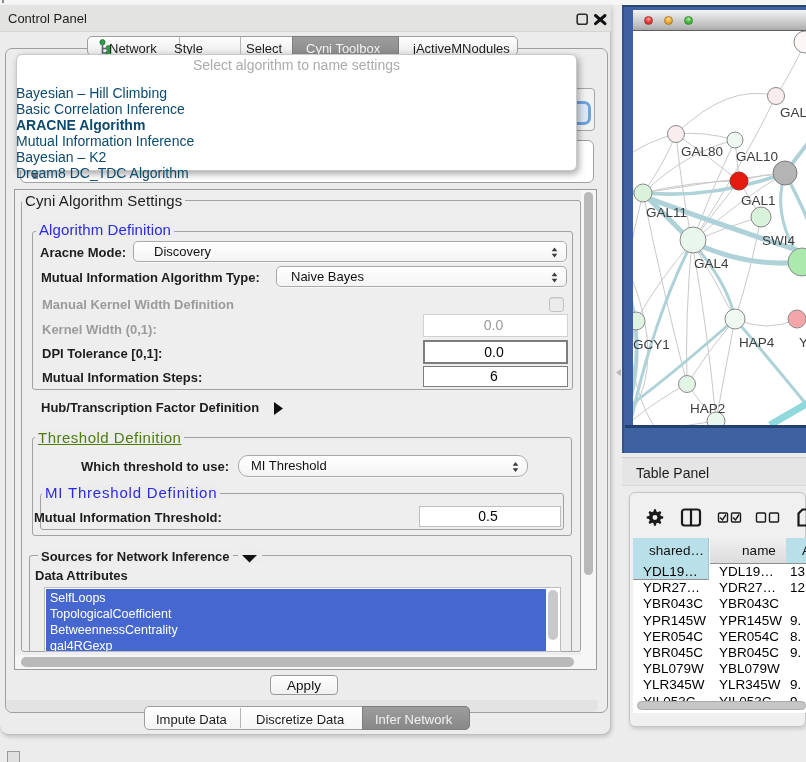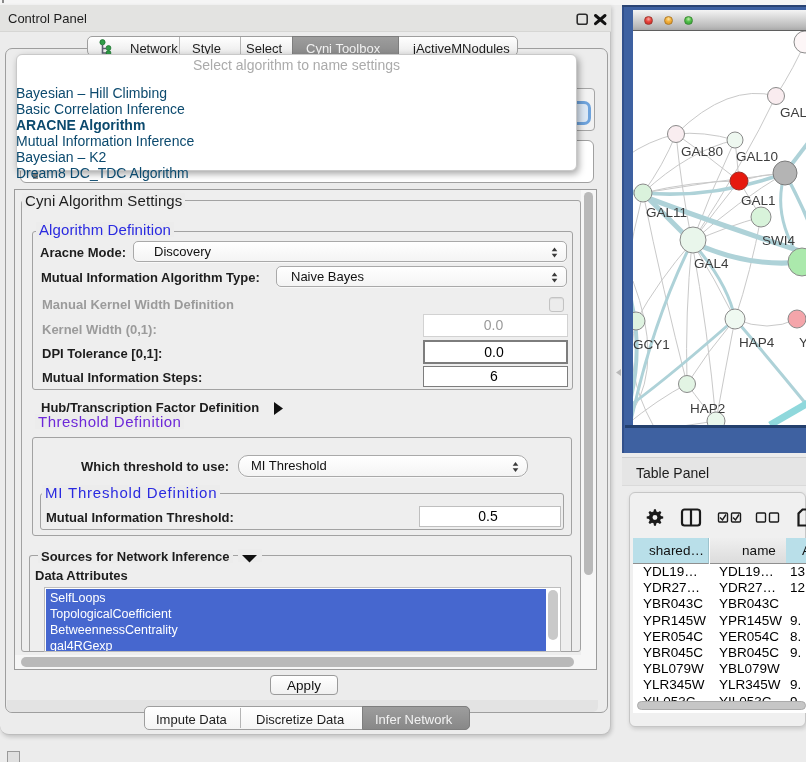--- a/index.html
+++ b/index.html
@@ -36,22 +36,22 @@
 <div class="abs" style="left:87px;top:36px;width:431px;height:20px;background:linear-gradient(#ffffff,#f2f2f2 60%,#e9e9e9);border:1px solid #9e9e9e;border-radius:5px;"></div>
 <div class="abs" style="left:179px;top:37px;width:1px;height:18px;background:#b5b5b5;"></div>
 <div class="abs" style="left:240px;top:37px;width:1px;height:18px;background:#b5b5b5;"></div>
 <div class="abs" style="left:292px;top:36px;width:107px;height:20px;background:linear-gradient(#9d9d9d,#8a8a8a);border:1px solid #7e7e7e;"></div>
 <svg class="abs" style="left:98px;top:39px;" width="14" height="16" viewBox="0 0 14 16">
   <path d="M4.5 6 L4.5 14 L9 14 M4.5 9.5 L8 9.5" stroke="#5c6170" stroke-width="1.6" fill="none"></path>
   <circle cx="4.5" cy="3.2" r="2.6" fill="#2f9e47" stroke="#1d7230" stroke-width="0.8"></circle>
   <circle cx="10.5" cy="9" r="2.4" fill="#2f9e47" stroke="#1d7230" stroke-width="0.8"></circle>
   <circle cx="10.5" cy="14" r="2.4" fill="#2f9e47" stroke="#1d7230" stroke-width="0.8"></circle>
 </svg>
-<div class="abs lbl" style="left:130px;top:41px;text-decoration:underline;">Network</div>
-<div class="abs lbl" style="left:192px;top:41px;text-align:center;">Style</div>
+<div class="abs lbl" style="left:109px;top:41px;text-decoration:underline;">Network</div>
+<div class="abs lbl" style="left:174px;top:41px;text-align:center;">Style</div>
 <div class="abs lbl" style="left:246px;top:41px;">Select</div>
 <div class="abs" style="left:306px;top:41px;font-size:13px;color:#f2f2f2;">Cyni Toolbox</div>
 <div class="abs lbl" style="left:413px;top:41px;">jActiveMNodules</div>
 
 <div class="abs" style="left:300px;top:88px;width:295px;height:43px;border:1px solid #a5a5a5;border-radius:4px;background:#f2f2f2;"></div>
 <div class="abs" style="left:560px;top:101px;width:31px;height:24px;border:3px solid #6ea3dc;border-radius:7px;background:#dce8f5;"></div>
 <div class="abs" style="left:20px;top:140px;width:574px;height:43px;border:1px solid #a0a0a0;border-radius:6px;background:#fff;"></div>
 <div class="abs" style="left:33px;top:173px;width:5px;height:6px;background:#8a8a8a;"></div>
 
 <div class="abs" style="left:14px;top:189px;width:583px;height:481px;border:1px solid #9b9b9b;background:#eeeeee;"></div>
@@ -93,33 +93,33 @@
 
 <div class="abs lbl b" style="left:42px;top:370px;">Mutual Information Steps:</div>
 <div class="field" style="left:423px;top:366px;width:145px;height:21px;border-color:#7d7d7d;color:#000;line-height:19px;padding-right:3px;font-size:14px;">6</div>
 
 <div class="abs lbl b" style="left:41px;top:400px;">Hub/Transcription Factor Definition</div>
 <svg class="abs" style="left:272px;top:401px;" width="12" height="15" viewBox="0 0 12 15">
     <path d="M2 1 L11 7.5 L2 14 Z" fill="#111"></path>
   </svg>
 
 <div class="grp" style="left:32px;top:437px;width:540px;height:99px;"></div>
-<div class="gl" style="left:35px;top:414px;color:#6d28d9;font-size:15px;line-height:15px;letter-spacing:0.5px;">Threshold Definition</div>
+<div class="gl" style="left:35px;top:430px;color:#4d7c0f;font-size:15px;line-height:15px;letter-spacing:0.5px;text-decoration:underline;">Threshold Definition</div>
 
 <div class="abs lbl b" style="left:81px;top:459px;">Which threshold to use:</div>
 <div class="combo" style="left:238px;top:455px;width:290px;height:22px;line-height:20px;border-radius:10px;"><span style="padding-left:12px;">MI Threshold</span>
   <svg class="arrows" width="7" height="22" viewBox="0 0 7 22">
       <path d="M3.5 6 L6.3 9.8 L0.7 9.8 Z" fill="#3a3a3a"></path>
       <path d="M3.5 16 L6.3 12.2 L0.7 12.2 Z" fill="#3a3a3a"></path>
     </svg>
 </div>
 
 <div class="grp" style="left:40px;top:493px;width:524px;height:37px;"></div>
 <div class="gl" style="left:42px;top:485px;color:#2a2ae0;font-size:15px;line-height:15px;letter-spacing:0.8px;">MI Threshold Definition</div>
-<div class="abs lbl b" style="left:46px;top:510px;">Mutual Information Threshold:</div>
+<div class="abs lbl b" style="left:34px;top:510px;">Mutual Information Threshold:</div>
 <div class="field" style="left:419px;top:506px;width:142px;height:21px;border-color:#bfbfbf;color:#000;line-height:19px;padding-right:4px;font-size:14px;">0.5</div>
 
 <div class="grp" style="left:29px;top:555px;width:543px;height:97px;border-bottom:none;border-radius:3px 3px 0 0;"></div>
 <div class="gl b" style="left:38px;top:550px;color:#1d1d1d;">Sources for Network Inference</div>
 <div class="abs" style="left:238px;top:549px;width:24px;height:13px;background:#ececec;"></div>
 <svg class="abs" style="left:241px;top:554px;" width="17" height="9" viewBox="0 0 17 9">
     <path d="M1 1 L16 1 L8.5 8.5 Z" fill="#111"></path>
   </svg>
 <div class="abs lbl b" style="left:35px;top:568px;">Data Attributes</div>
 <div class="abs" style="left:44px;top:587px;width:517px;height:65px;background:#fff;border:1px solid #bdbdbd;overflow:hidden;">
@@ -257,21 +257,21 @@
     <rect x="86.5" y="6" width="9" height="9" rx="1" stroke-width="1.4"></rect>
     <path d="M75 10.5 L77.5 13 L81 7.5" stroke-width="1.4"></path>
     <path d="M88 10.5 L90.5 13 L94 7.5" stroke-width="1.4"></path>
     <rect x="111.5" y="6" width="9" height="9" rx="1" stroke-width="1.4"></rect>
     <rect x="124.5" y="6" width="9" height="9" rx="1" stroke-width="1.4"></rect>
     <path d="M157.5 2.5 L172 2.5 L172 18.5 L153.5 18.5 L153.5 6.5 Z" stroke-width="2.2"></path>
   </g>
 </svg>
 
 <div class="abs" style="left:633px;top:538px;width:173px;height:175px;background:#fff;overflow:hidden;">
-  <div class="abs" style="left:0;top:0;width:76px;height:26px;background:#b9dfe9;border-right:1px solid #9ec3cd;border-bottom:1px solid #8f8f8f;text-align:center;font-size:13.5px;line-height:25px;color:#111;text-indent:12px;">shared…</div>
+  <div class="abs" style="left:0;top:0;width:76px;height:42px;background:#b9dfe9;border-right:1px solid #9ec3cd;border-bottom:1px solid #8f8f8f;text-align:center;font-size:13.5px;line-height:25px;color:#111;text-indent:12px;">shared…</div>
   <div class="abs" style="left:77px;top:0;width:91px;height:26px;background:linear-gradient(#efefef,#dcdcdc);border-right:1px solid #b0b0b0;border-bottom:1px solid #8f8f8f;text-align:center;font-size:13.5px;line-height:25px;color:#111;text-indent:8px;">name</div>
   <div class="abs" style="left:153px;top:0;width:20px;height:26px;background:#b9dfe9;border-bottom:1px solid #8f8f8f;font-size:13.5px;line-height:25px;color:#111;">
       <span style="position:absolute;left:16px;">Av</span>
     </div>
   <div class="abs" style="left:10px;top:26px;font-size:13.5px;color:#000;line-height:16.2px;">YDL19…<br>YDR27…<br>YBR043C<br>YPR145W<br>YER054C<br>YBR045C<br>YBL079W<br>YLR345W<br>YIL053C</div>
   <div class="abs" style="left:86px;top:26px;font-size:13.5px;color:#000;line-height:16.2px;">YDL19…<br>YDR27…<br>YBR043C<br>YPR145W<br>YER054C<br>YBR045C<br>YBL079W<br>YLR345W<br>YIL053C</div>
   <div class="abs" style="left:157px;top:26px;font-size:13.5px;color:#000;line-height:16.2px;">13<br>12<br><br>9.<br>8.<br>9.<br><br>9.<br>9.</div>
   <div class="abs" style="left:4px;top:163px;width:169px;height:9px;background:#c6c6c6;border:1px solid #ababab;border-radius:5px;"></div>
 </div>
 

